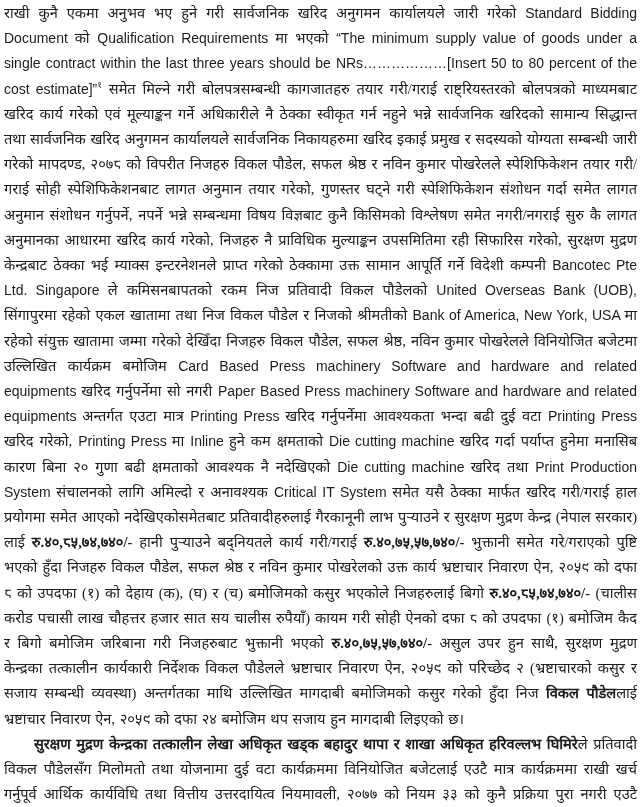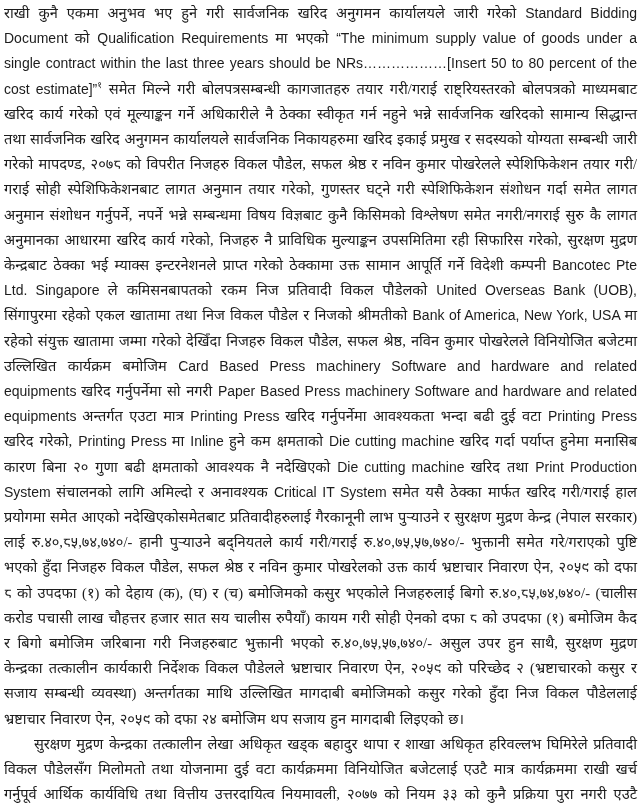--- a/index.html
+++ b/index.html
@@ -21,21 +21,21 @@
     word-spacing: 1px;
   }
   .page p {
     margin: 0;
     padding: 0;
   }
   .page p.indent {
     text-indent: 30px;
   }
   .run-b {
-    font-weight: normal;
+    font-weight: bold;
   }
   .run-en {
     font-family: Liberation Sans, sans-serif;
     font-size: 14px;
     word-spacing: normal;
   }
   sup.fnote {
     font-size: 9px;
     line-height: 0;
     vertical-align: super;

